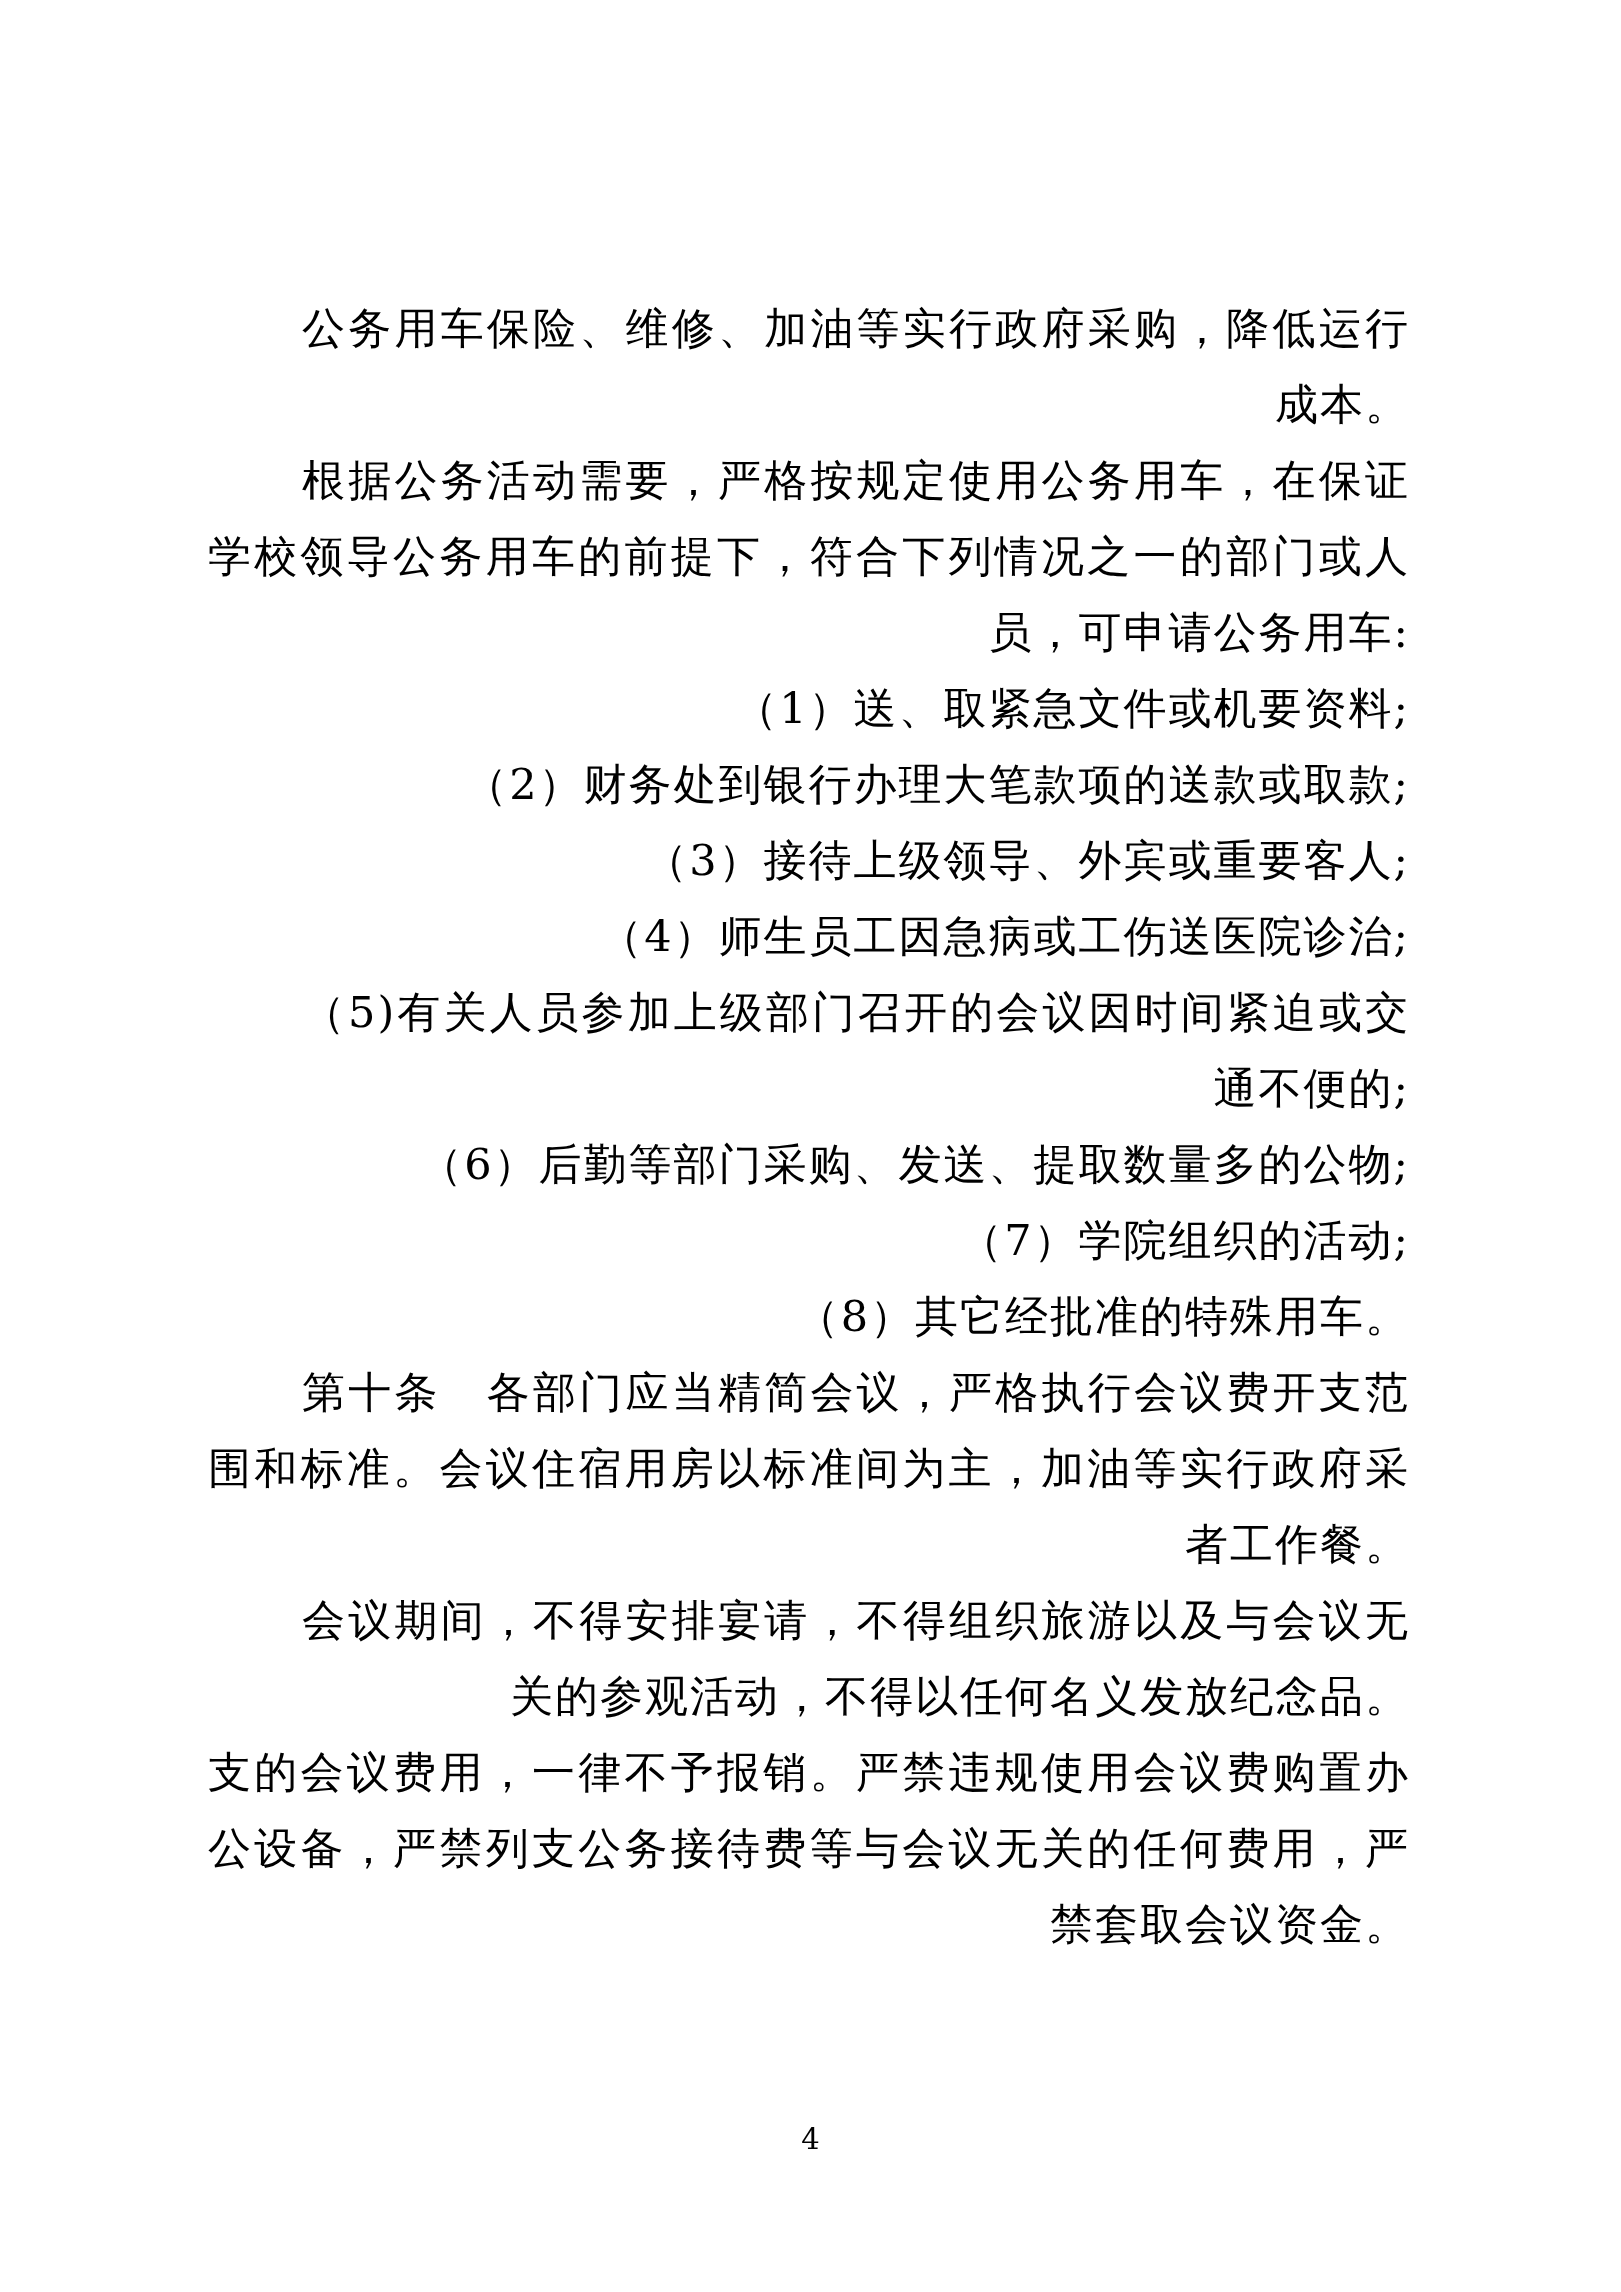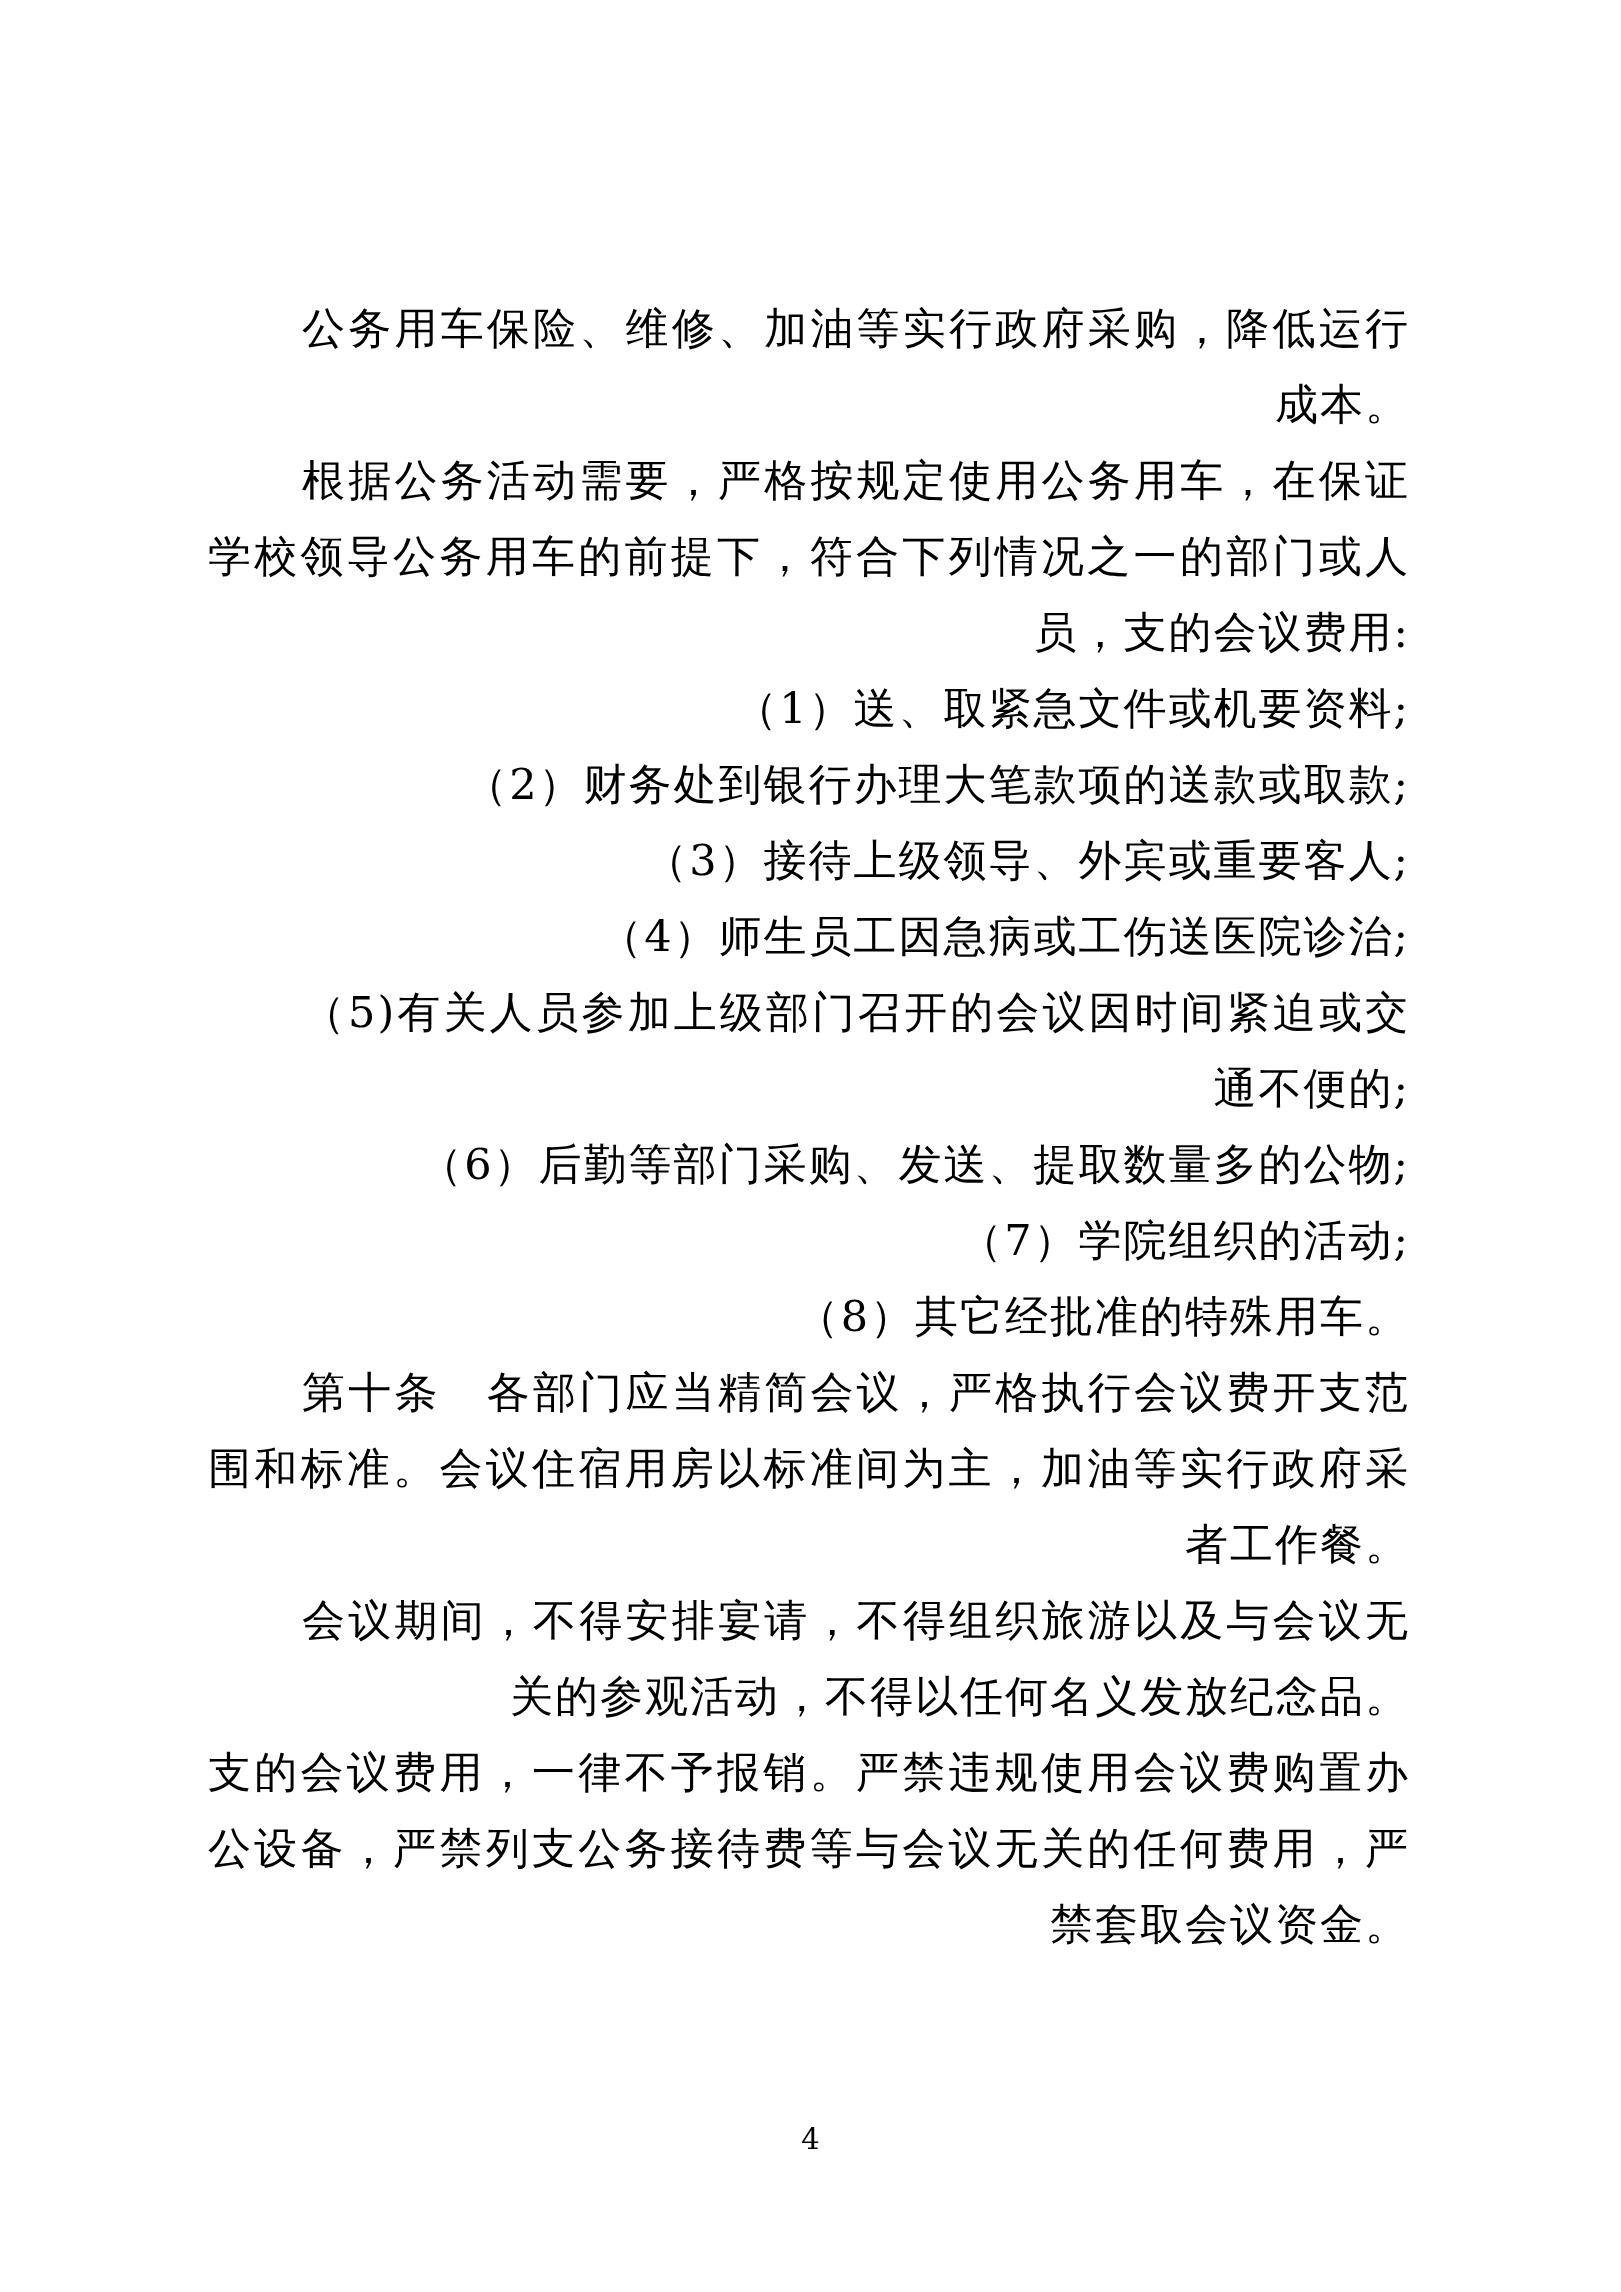--- a/index.html
+++ b/index.html
@@ -68,21 +68,21 @@
 
 <div id="page">
   <div id="doc">
       <div>
         <div class="line first justify">公务用车保险、维修、加油等实行政府采购，降低运行</div>
         <div class="line">成本。</div>
       </div>
       <div>
         <div class="line first justify">根据公务活动需要，严格按规定使用公务用车，在保证</div>
         <div class="line justify">学校领导公务用车的前提下，符合下列情况之一的部门或人</div>
-        <div class="line">员，支的会议费用:</div>
+        <div class="line">员，可申请公务用车:</div>
       </div>
       <div>
         <div class="line first">（1）送、取紧急文件或机要资料;</div>
       </div>
       <div>
         <div class="line first">（2）财务处到银行办理大笔款项的送款或取款;</div>
       </div>
       <div>
         <div class="line first">（3）接待上级领导、外宾或重要客人;</div>
       </div>

